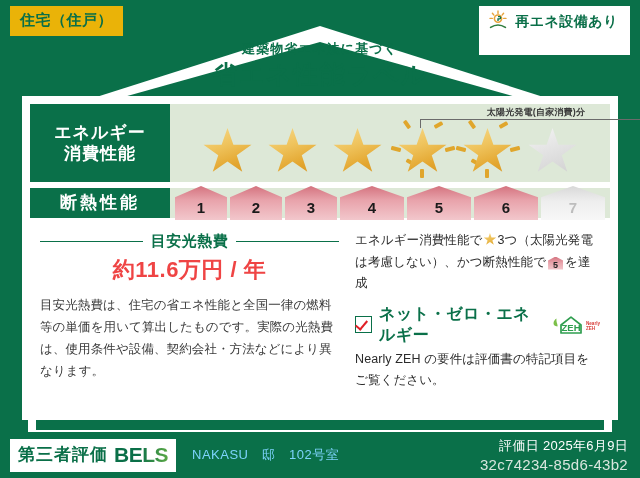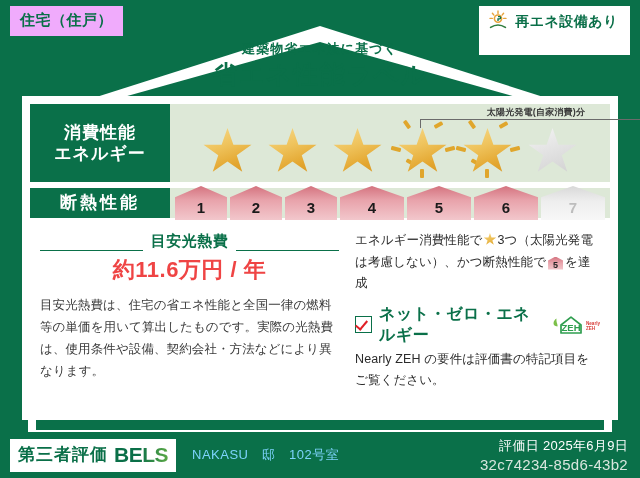--- a/index.html
+++ b/index.html
@@ -19,21 +19,21 @@
   }
   .roof-inner{
     position:absolute;left:36px;top:42px;width:568px;height:388px;
     background:#0a7049;
     clip-path:polygon(0% 20.5%, 50% 0%, 100% 20.5%, 100% 100%, 0% 100%);
   }
 
   
   .cat-badge{
     position:absolute;left:10px;top:6px;
-    background:#f0abfc;color:#0a6f48;
+    background:#eab308;color:#0a6f48;
     font-size:15px;font-weight:bold;
     padding:5px 10px 6px 10px;
     letter-spacing:0.5px;
     z-index:20;
   }
   
   .re-badge{
     position:absolute;right:10px;top:6px;
     background:#fff;
     display:flex;align-items:center;gap:6px;
@@ -129,21 +129,21 @@
   .chip.on{background:linear-gradient(180deg,#d4737f 0%,#e8a3ab 42%,#f2c7cc 100%);}
   .chip.off{background:linear-gradient(180deg,#d8d8d8 0%,#eeeeee 45%,#f7f7f7 100%);color:#bdbdbd;}
   .chip.w-sm{width:52px;}
   .chip.w-lg{width:64px;}
 
   
   .lower{display:flex;margin:10px 8px 0 8px;height:172px;}
   .lower-left{width:315px;flex:none;padding:0 6px 0 10px;box-sizing:border-box;}
   .lower-right{flex:1;padding:2px 8px 0 10px;box-sizing:border-box;}
 
-  .cost-head{display:flex;align-items:flex-end;gap:8px;margin-top:4px;}
+  .cost-head{display:flex;align-items:center;gap:8px;margin-top:4px;}
   .cost-head .line{flex:1;height:1px;background:#0a7049;}
   .cost-head .t{color:#0a7049;font-size:15px;font-weight:bold;letter-spacing:0.5px;white-space:nowrap;}
   .cost-value{
     text-align:center;color:#ef4444;font-size:22px;font-weight:bold;
     margin-top:4px;letter-spacing:0.5px;
   }
   .cost-note{
     margin-top:10px;color:#3a3a3a;font-size:12.5px;line-height:1.75;
     letter-spacing:0.1px;
   }
@@ -224,22 +224,22 @@
   </div>
 
   <div class="title-sub">建築物省エネ法に基づく</div>
   <div class="title-main">省エネ性能ラベル</div>
 
   <div class="card">
 
     <div class="row row-energy">
       <div class="row-label">
         <div>
+          <div>エネルギー</div>
           <div>消費性能</div>
-          <div>エネルギー</div>
         </div>
       </div>
       <div class="row-body">
         <div class="solar-note">太陽光発電(自家消費)分</div>
         <div class="bracket"></div>
         <div class="stars">
           <div class="star-wrap">
             <div class="star-shadow"></div>
               <div class="star gold"></div>
           </div>

